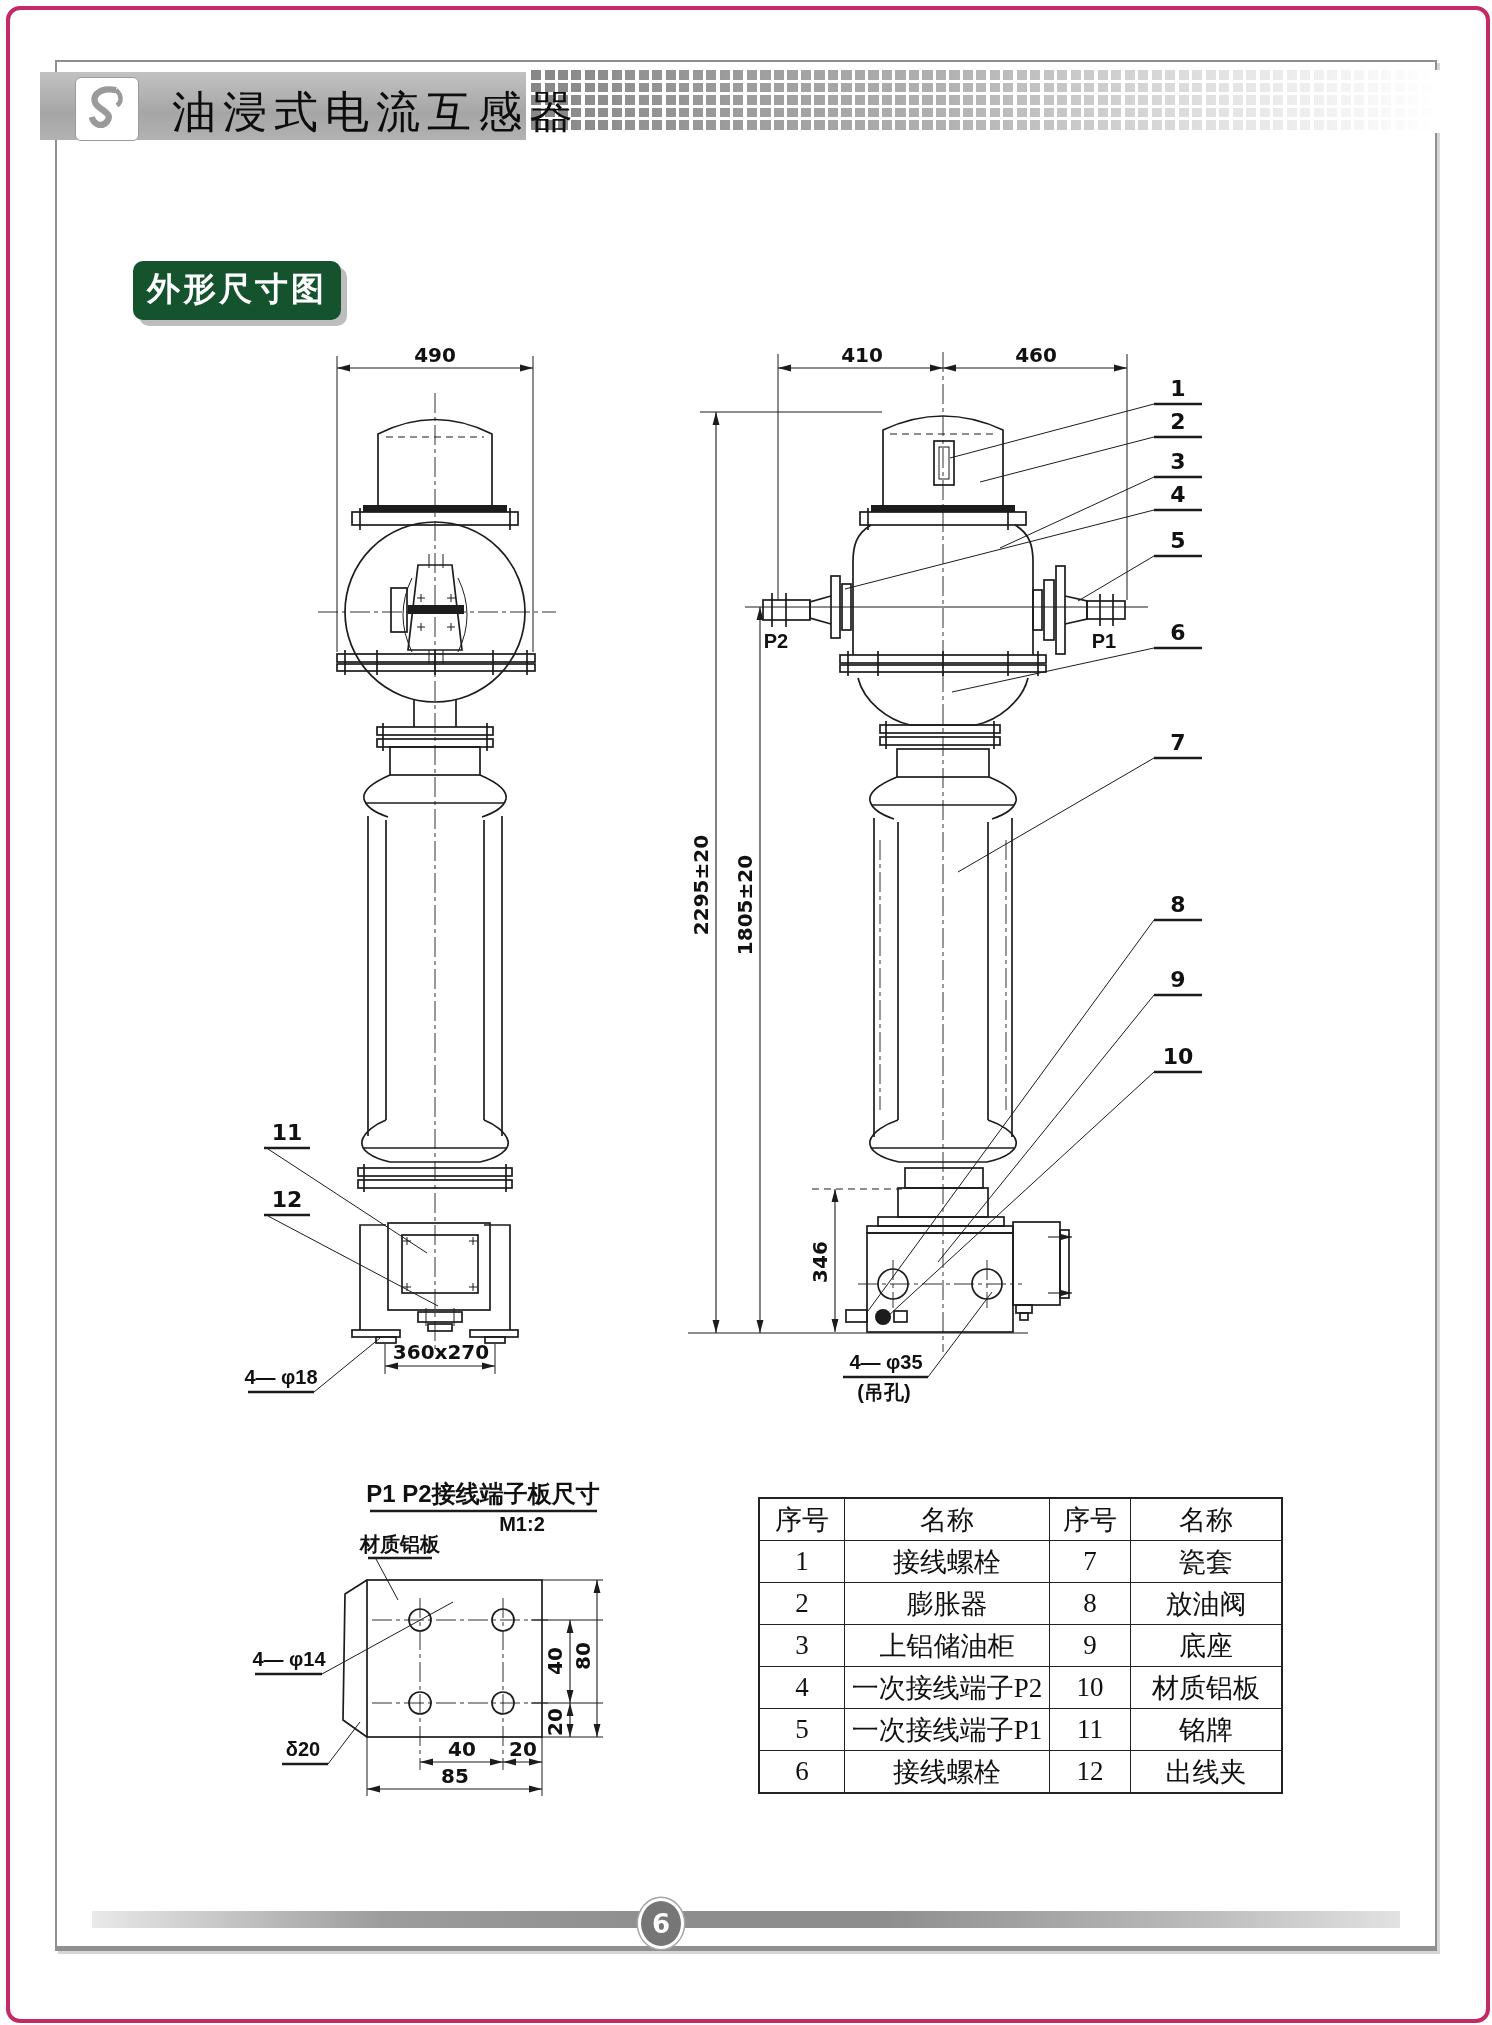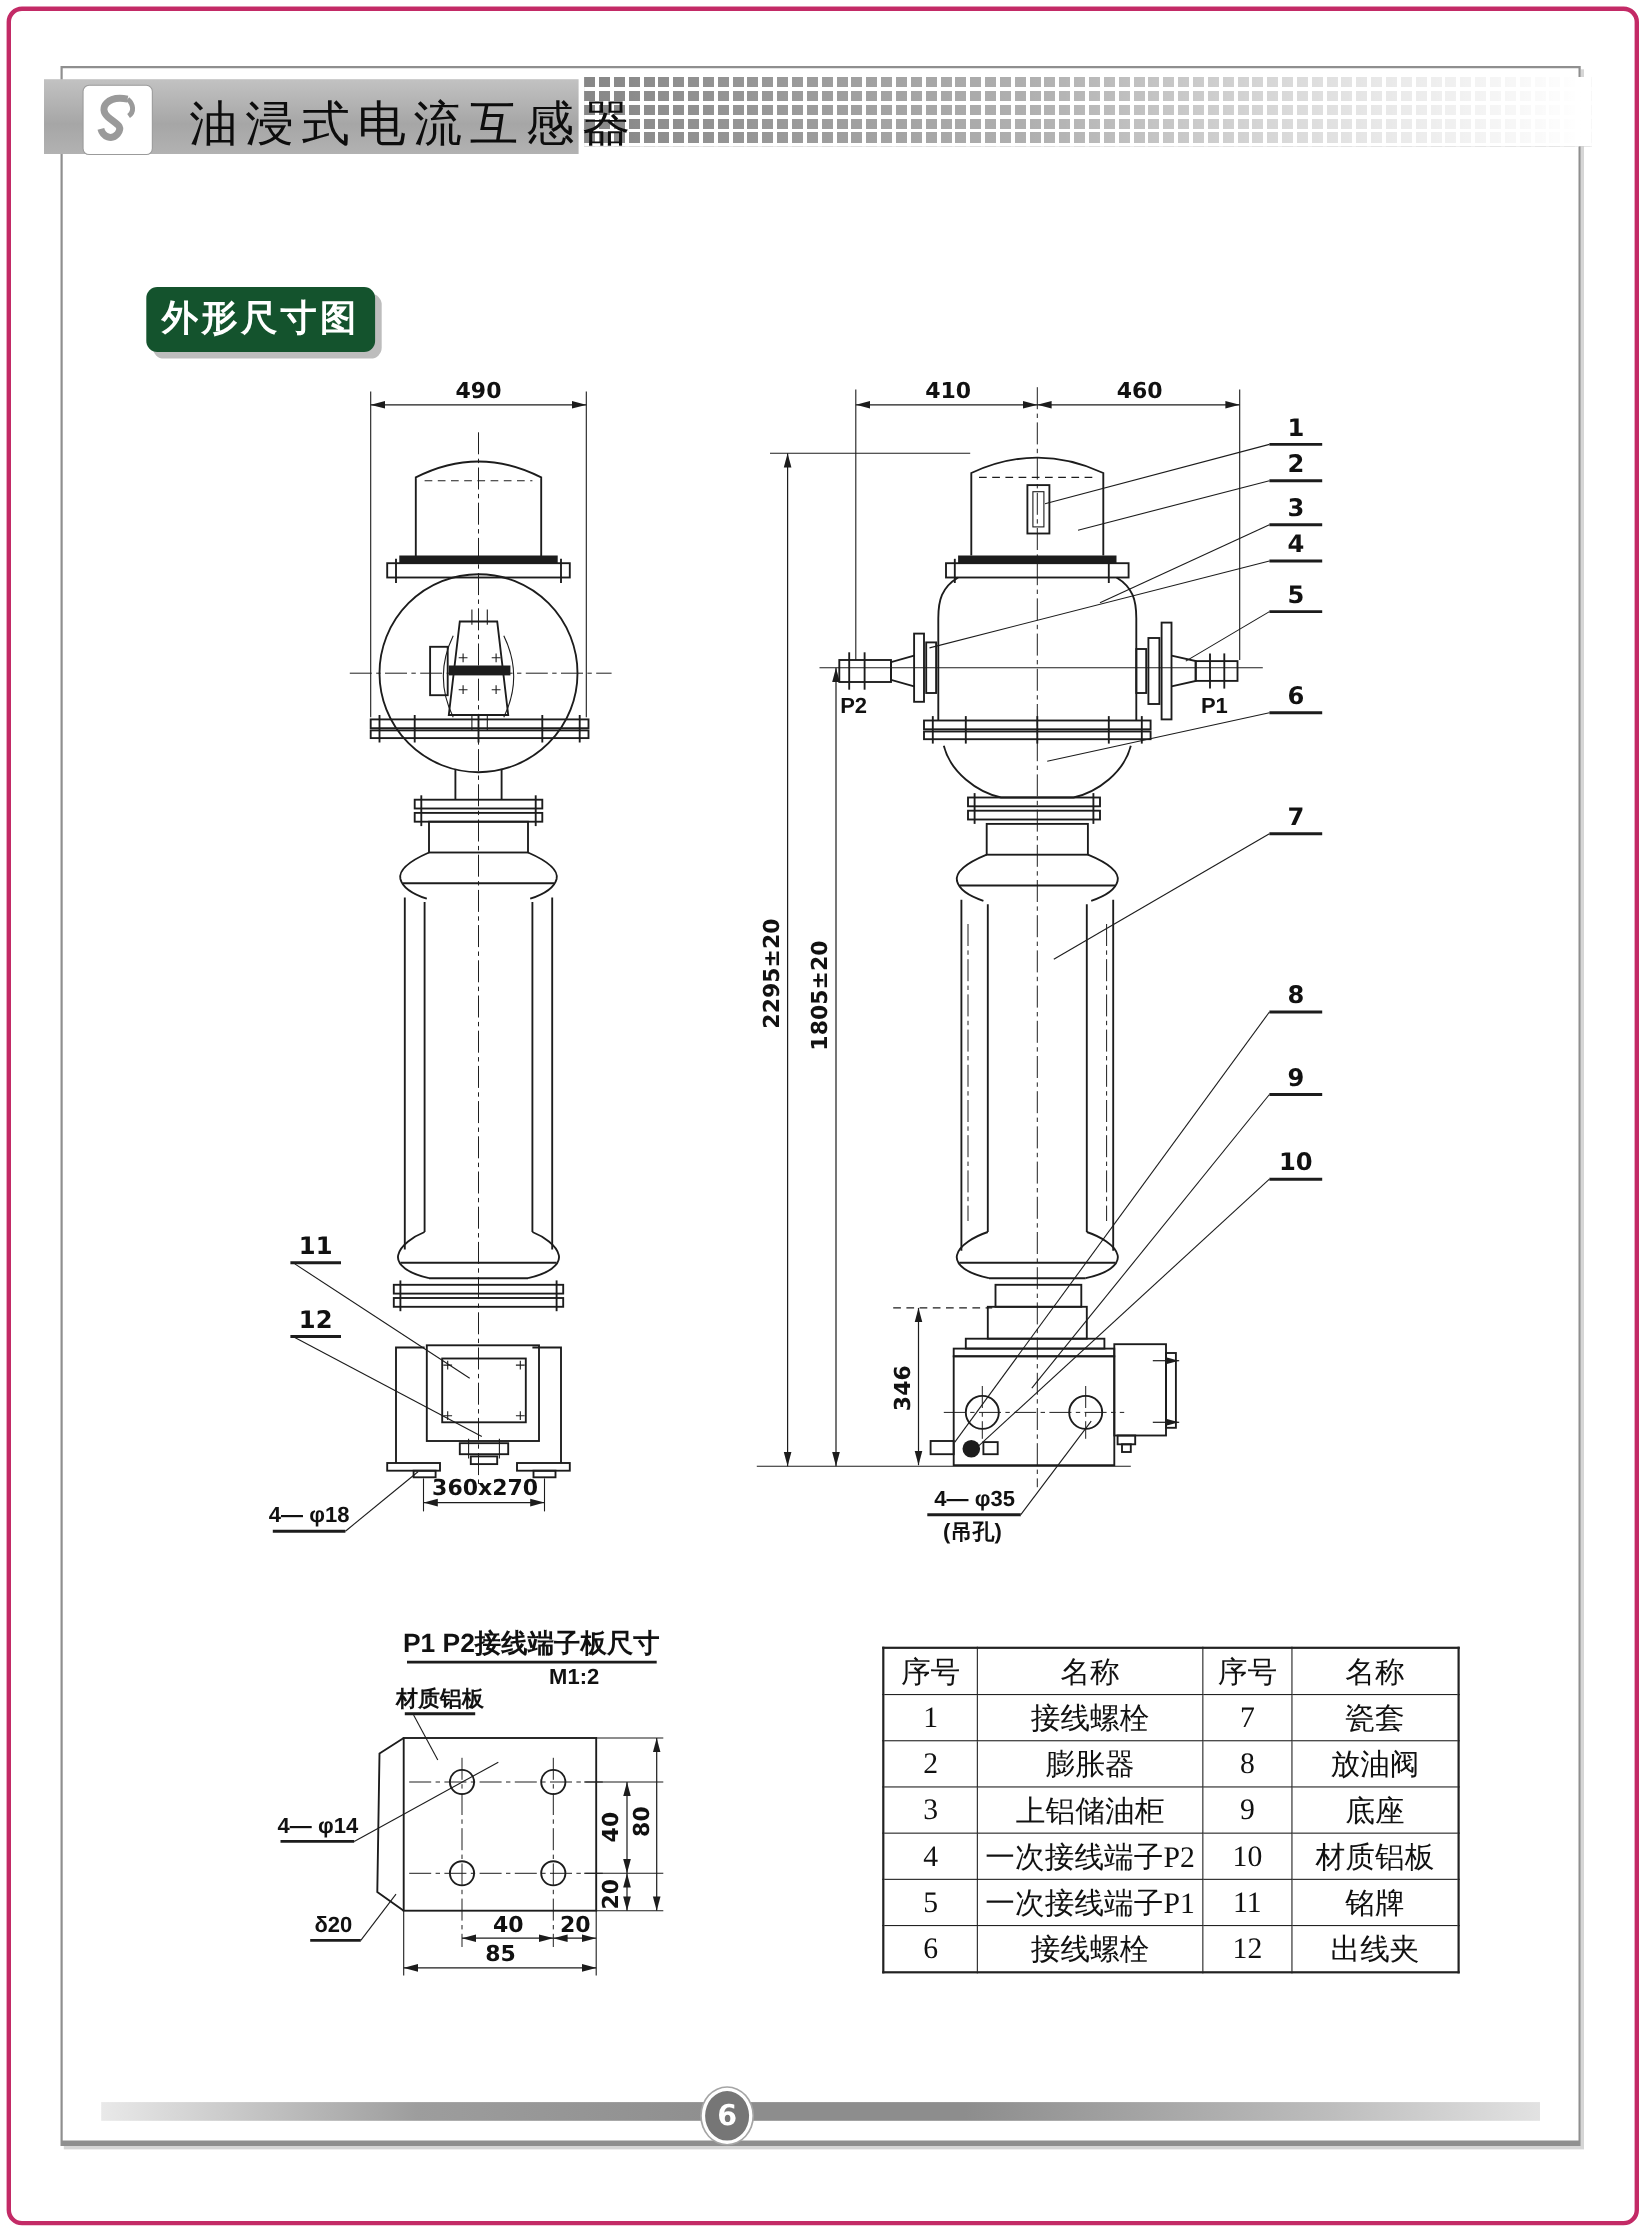--- a/index.html
+++ b/index.html
@@ -33,21 +33,21 @@
   .cl{fill:none;stroke:#1c1c1c;stroke-width:0.9;stroke-dasharray:20 4 4 4;}
   .blk{fill:#1c1c1c;stroke:none;}
   .dim{fill:none;stroke:#1c1c1c;stroke-width:1.1;marker-start:url(#arr);marker-end:url(#arr);}
   .aend{fill:none;stroke:#1c1c1c;stroke-width:1.1;marker-end:url(#arr);}
   .ul{stroke:#1c1c1c;stroke-width:2.6;}
   .dimtxt{font:bold 20px "DejaVu Sans",sans-serif;fill:#111;}
   .cn{font:bold 20px "Liberation Sans",sans-serif;fill:#111;}
   .callout{font:bold 22px "DejaVu Sans",sans-serif;fill:#111;}
   .ptitle{font:bold 24px "Liberation Sans",sans-serif;fill:#111;}
   
-  #parts-table{left:802px;top:1497px;border-collapse:collapse;table-layout:fixed;width:518px;font-family:"Liberation Serif",serif;}
+  #parts-table{left:758px;top:1497px;border-collapse:collapse;table-layout:fixed;width:518px;font-family:"Liberation Serif",serif;}
   #parts-table td,#parts-table th{border:1.6px solid #222;text-align:center;vertical-align:middle;padding:0;height:41px;font-size:27px;font-weight:normal;color:#111;}
   #parts-table tr{height:42px;}
   #parts-table{border:2.5px solid #222;}
   
   #footer-bar{left:92px;top:1911px;width:1308px;height:17px;
     background:linear-gradient(90deg,#e9e9e9,#9d9d9d 22%,#8d8d8d 45%,#8d8d8d 60%,#bcbcbc 85%,#e2e2e2);}
   #page-badge{left:638px;top:1898px;width:40px;height:45px;background:#767676;border:3px solid #ffffff;box-shadow:0 0 0 1.5px #a5a5a5;border-radius:50%;
     display:flex;align-items:center;justify-content:center;color:#ffffff;font-size:26px;font-weight:bold;font-family:"DejaVu Sans",sans-serif;}
 </style>
 </head>

